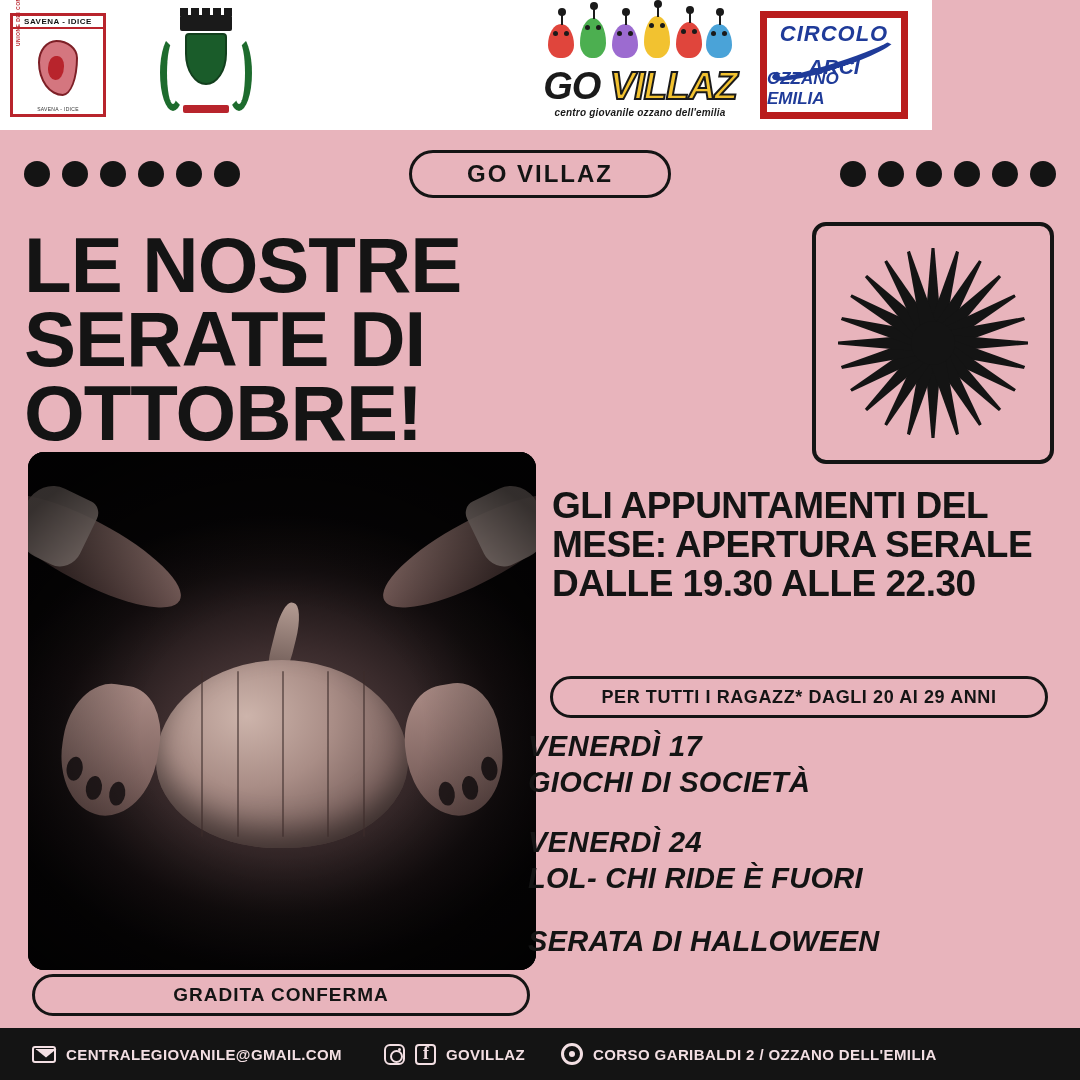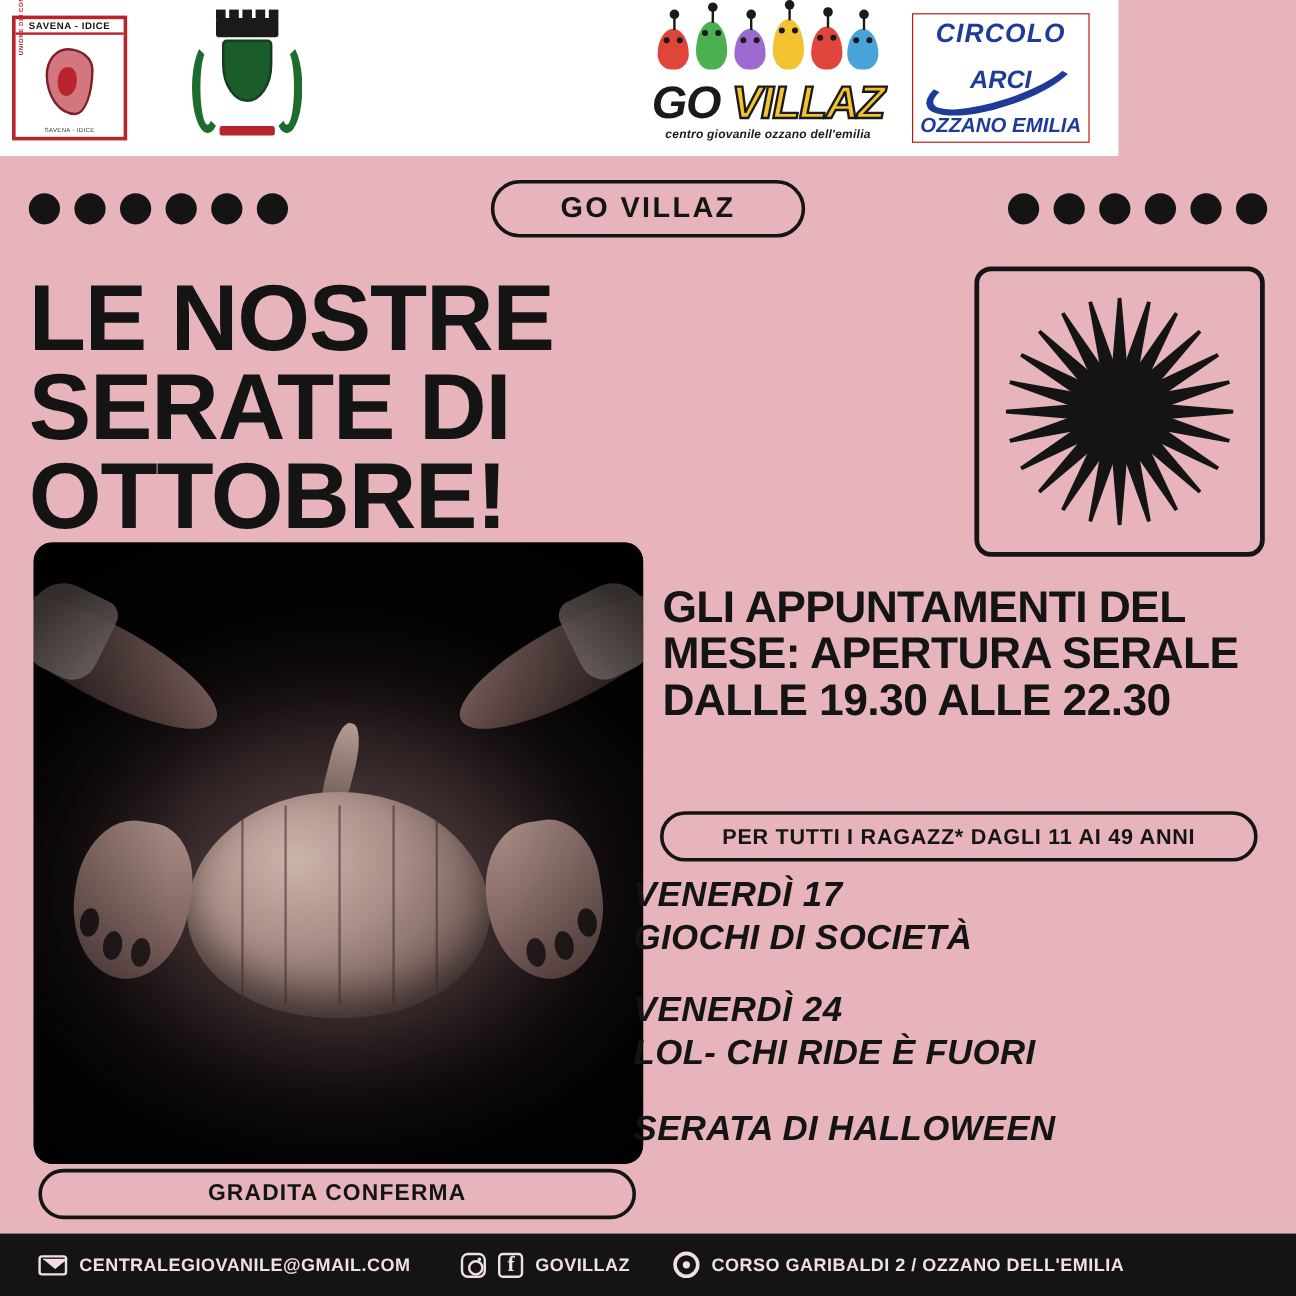--- a/index.html
+++ b/index.html
@@ -150,21 +150,21 @@
     margin-bottom: 2px;
   }
   .gv-title .y { color: #f2c230; -webkit-text-stroke: 2px #1a1a1a; }
   .gv-sub {
     font-size: 10px; font-weight: bold; font-style: italic;
     text-align: center; color: #1a1a1a; letter-spacing: .2px;
   }
 
   .logo-arci {
     width: 148px; height: 108px;
-    border: 1px solid #b91c1c;
+    border: 7px solid #b91c1c;
     background: #fff;
     margin-right: 24px;
     display: flex; flex-direction: column;
     align-items: center; justify-content: space-between;
     padding: 3px 0;
   }
   .arci-top { font-size: 22px; font-weight: 900; font-style: italic; color: #1f3b99; letter-spacing: 1px; }
   .arci-mid {
     width: 130px; height: 42px; position: relative;
   }
@@ -533,21 +533,21 @@
     <div class="hand-r">
       <div class="nail" style="right:8px;  top:78px;"></div>
       <div class="nail" style="right:30px; top:94px;"></div>
       <div class="nail" style="right:54px; top:96px;"></div>
     </div>
     <div class="vig"></div>
   </div>
 
   <div id="subhead">GLI APPUNTAMENTI DEL MESE: APERTURA SERALE DALLE 19.30 ALLE 22.30</div>
 
-  <div class="pill" id="badge-ages">PER TUTTI I RAGAZZ* DAGLI 11 AI 49 ANNI</div>
+  <div class="pill" id="badge-ages">PER TUTTI I RAGAZZ* DAGLI 20 AI 29 ANNI</div>
 
   <div class="event" id="event-0">
     <div class="day">VENERDÌ 17</div>
     <div class="desc">GIOCHI DI SOCIETÀ</div>
   </div>
   <div class="event" id="event-1">
     <div class="day">VENERDÌ 24</div>
     <div class="desc">LOL- CHI RIDE È FUORI</div>
   </div>
   <div class="event" id="event-2">

